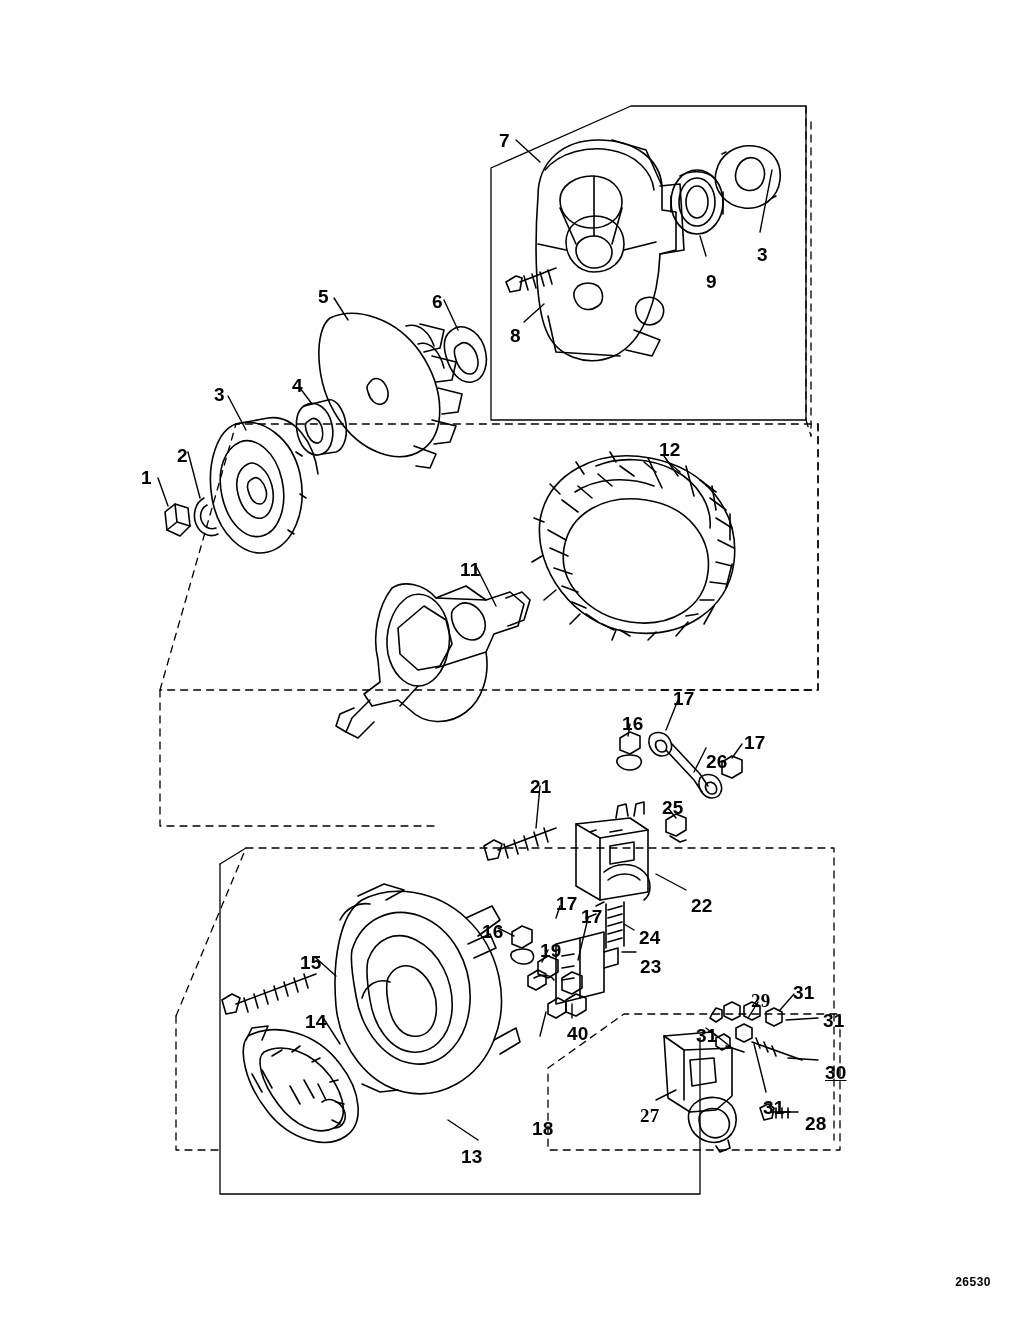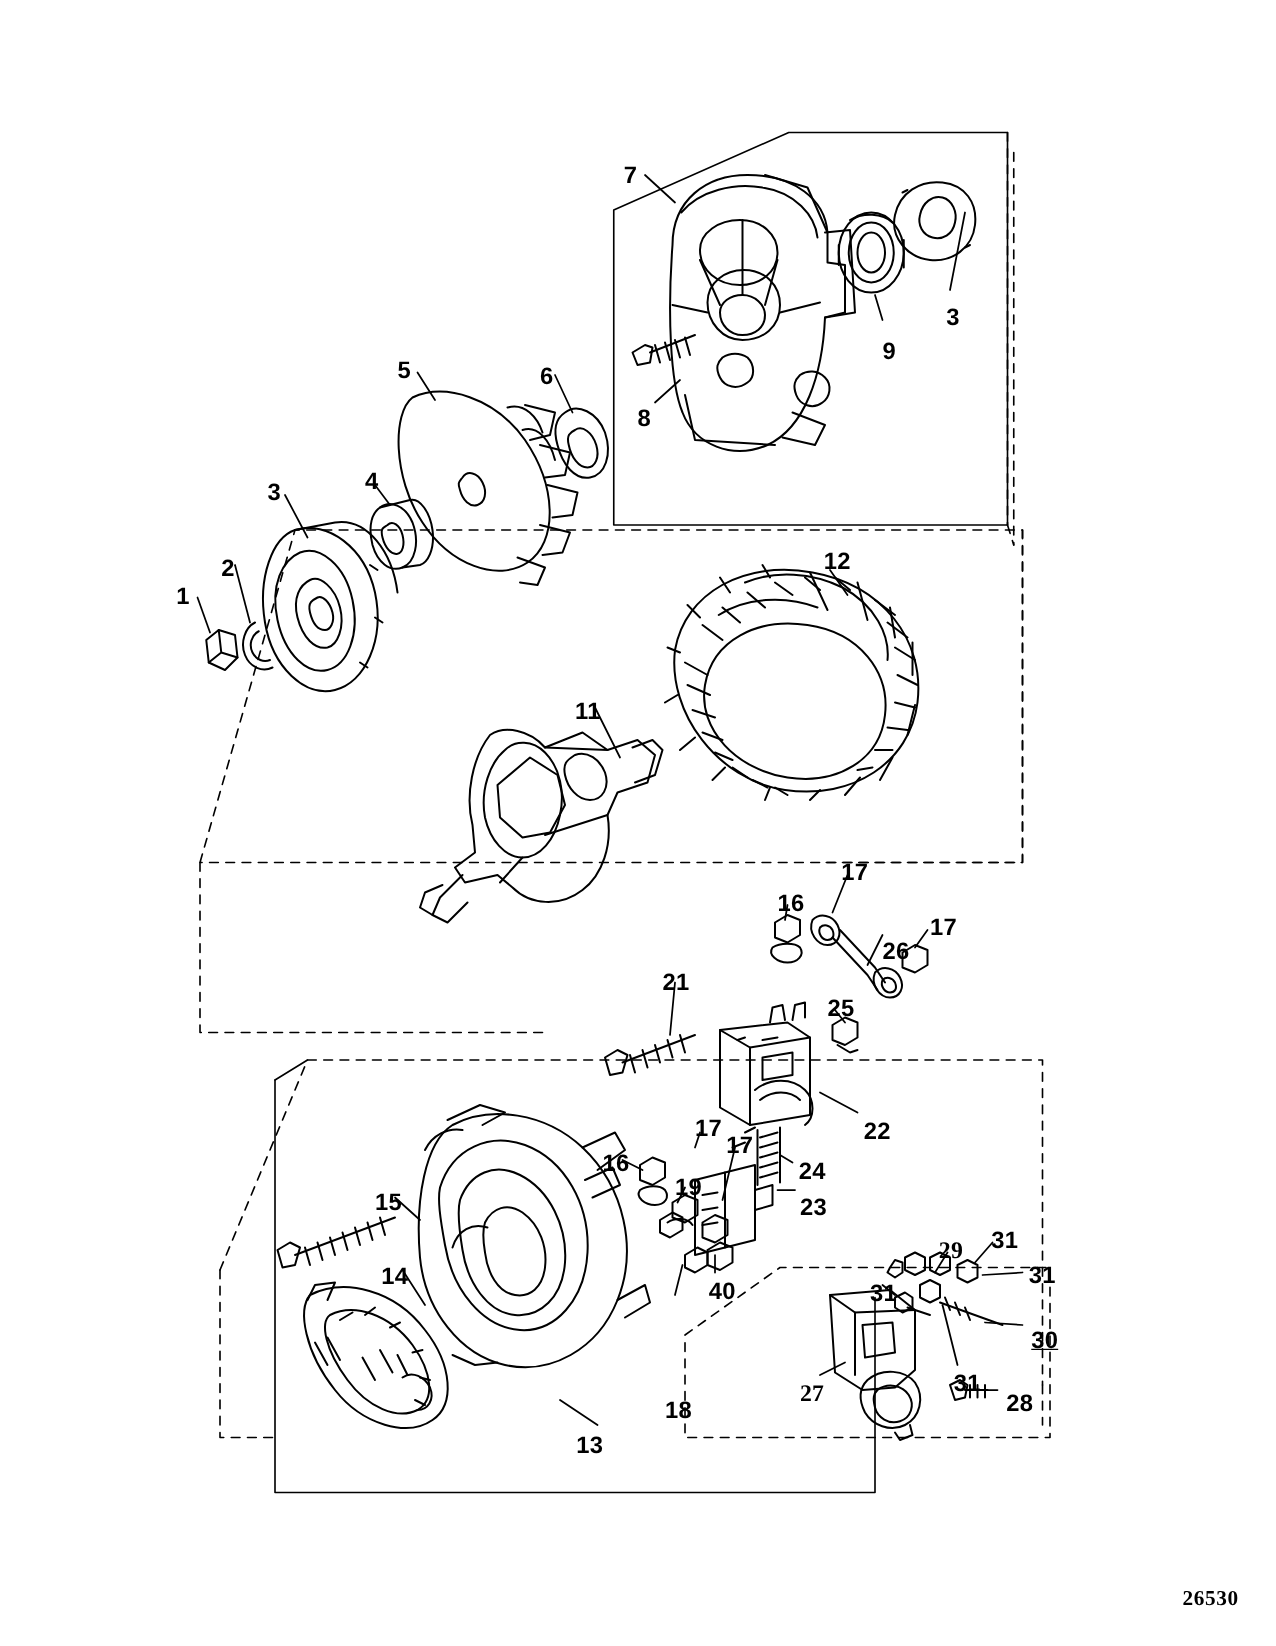--- a/index.html
+++ b/index.html
@@ -34,22 +34,22 @@
     font-weight: 700;
     color: #000000;
     line-height: 1;
     white-space: nowrap;
     letter-spacing: 0.2px;
   }
   #figure-number {
     position: absolute;
     right: 30px;
     bottom: 28px;
-    font-family: Liberation Serif, serif;
-    font-size: 17px;
+    font-family: Liberation Sans, sans-serif;
+    font-size: 12px;
     font-weight: 700;
     letter-spacing: 0.5px;
     color: #000000;
   }
 </style>
 </head>
 <body>
 
 <div id="sheet">
 

